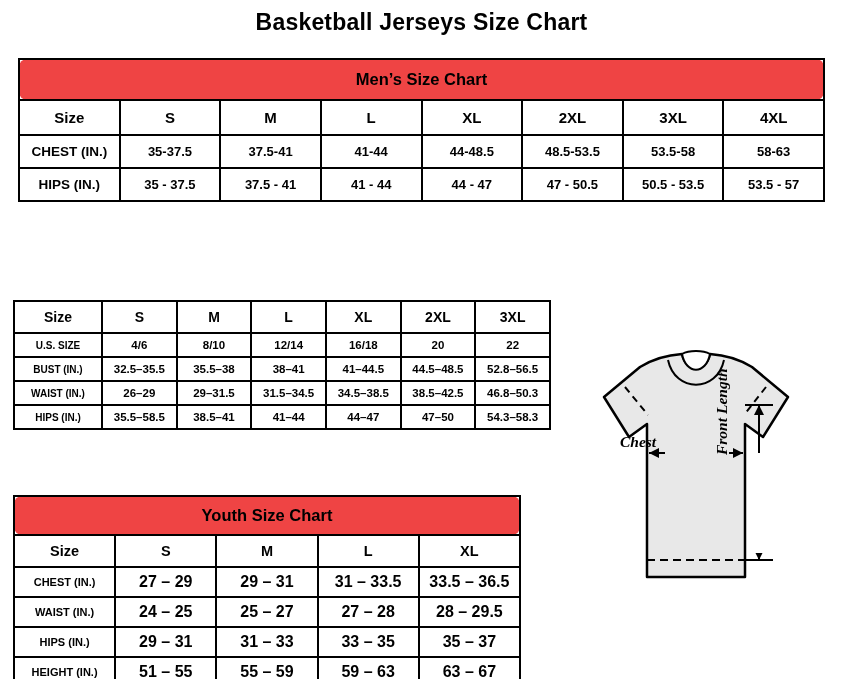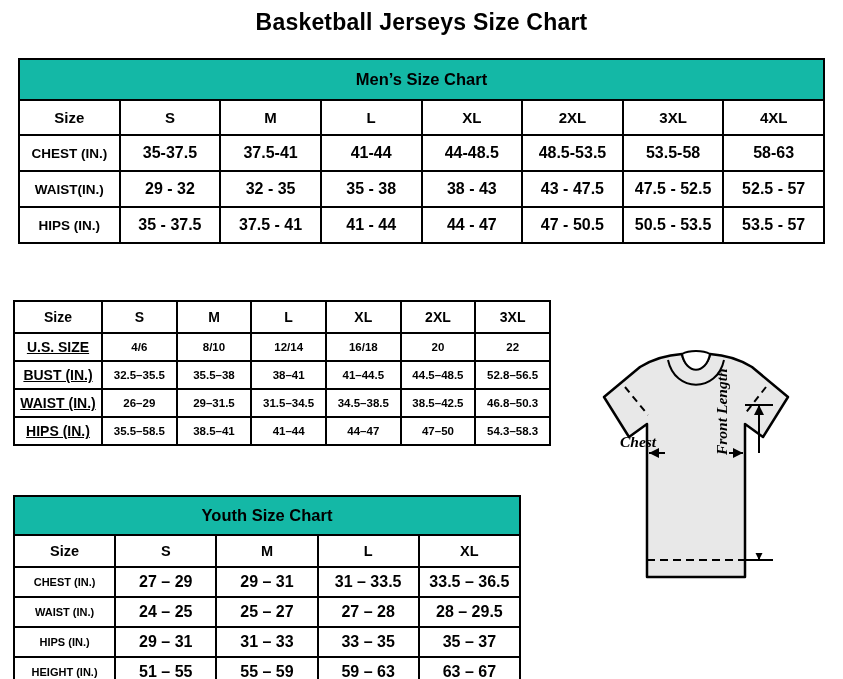--- a/index.html
+++ b/index.html
@@ -28,47 +28,48 @@
     border-collapse: collapse;
     table-layout: fixed;
   }
   table td, table th {
     border: 2px solid #000000;
     text-align: center;
     font-weight: bold;
     background: #ffffff;
   }
   .chart-head td {
-    background: #14b8a6;
+    background: #ef4444;
     font-size: 16px;
     padding: 9px 0;
+    border-radius: 8px;
   }
   
   #mens-table {
     position: absolute;
     left: 18px;
     top: 58px;
     width: 807px;
   }
   #mens-table .chart-head td { font-size: 16.5px; padding: 10px 0; }
-  #mens-table td { font-size: 16px; padding: 8px 2px; }
+  #mens-table td { font-size: 13px; padding: 8px 2px; }
   #mens-table .hdr td { background: #ffffff; font-size: 15px; }
   #mens-table .rowlabel { font-size: 13.5px; }
 
   
   #womens-table {
     position: absolute;
     left: 13px;
     top: 300px;
     width: 538px;
   }
   #womens-table .chart-head td { font-size: 16.5px; padding: 9px 0; }
   #womens-table .hdr td { font-size: 14px; padding: 7px 1px; }
   #womens-table td { font-size: 11.5px; padding: 5px 1px; }
-  #womens-table .rowlabel { font-size: 14px; text-decoration: underline; }
+  #womens-table .rowlabel { font-size: 10px; }
 
   
   #youth-table {
     position: absolute;
     left: 13px;
     top: 495px;
     width: 508px;
   }
   #youth-table .chart-head td { font-size: 16.5px; padding: 9px 4px; }
   #youth-table .hdr td { font-size: 14.5px; padding: 7px 1px; }
@@ -125,30 +126,20 @@
     </tr>
     <tr>
       <td class="rowlabel">CHEST (IN.)</td>
       <td>35-37.5</td>
       <td>37.5-41</td>
       <td>41-44</td>
       <td>44-48.5</td>
       <td>48.5-53.5</td>
       <td>53.5-58</td>
       <td>58-63</td>
-    </tr>
-    <tr>
-      <td class="rowlabel">WAIST(IN.)</td>
-      <td>29 - 32</td>
-      <td>32 - 35</td>
-      <td>35 - 38</td>
-      <td>38 - 43</td>
-      <td>43 - 47.5</td>
-      <td>47.5 - 52.5</td>
-      <td>52.5 - 57</td>
     </tr>
     <tr>
       <td class="rowlabel">HIPS (IN.)</td>
       <td>35 - 37.5</td>
       <td>37.5 - 41</td>
       <td>41 - 44</td>
       <td>44 - 47</td>
       <td>47 - 50.5</td>
       <td>50.5 - 53.5</td>
       <td>53.5 - 57</td>

